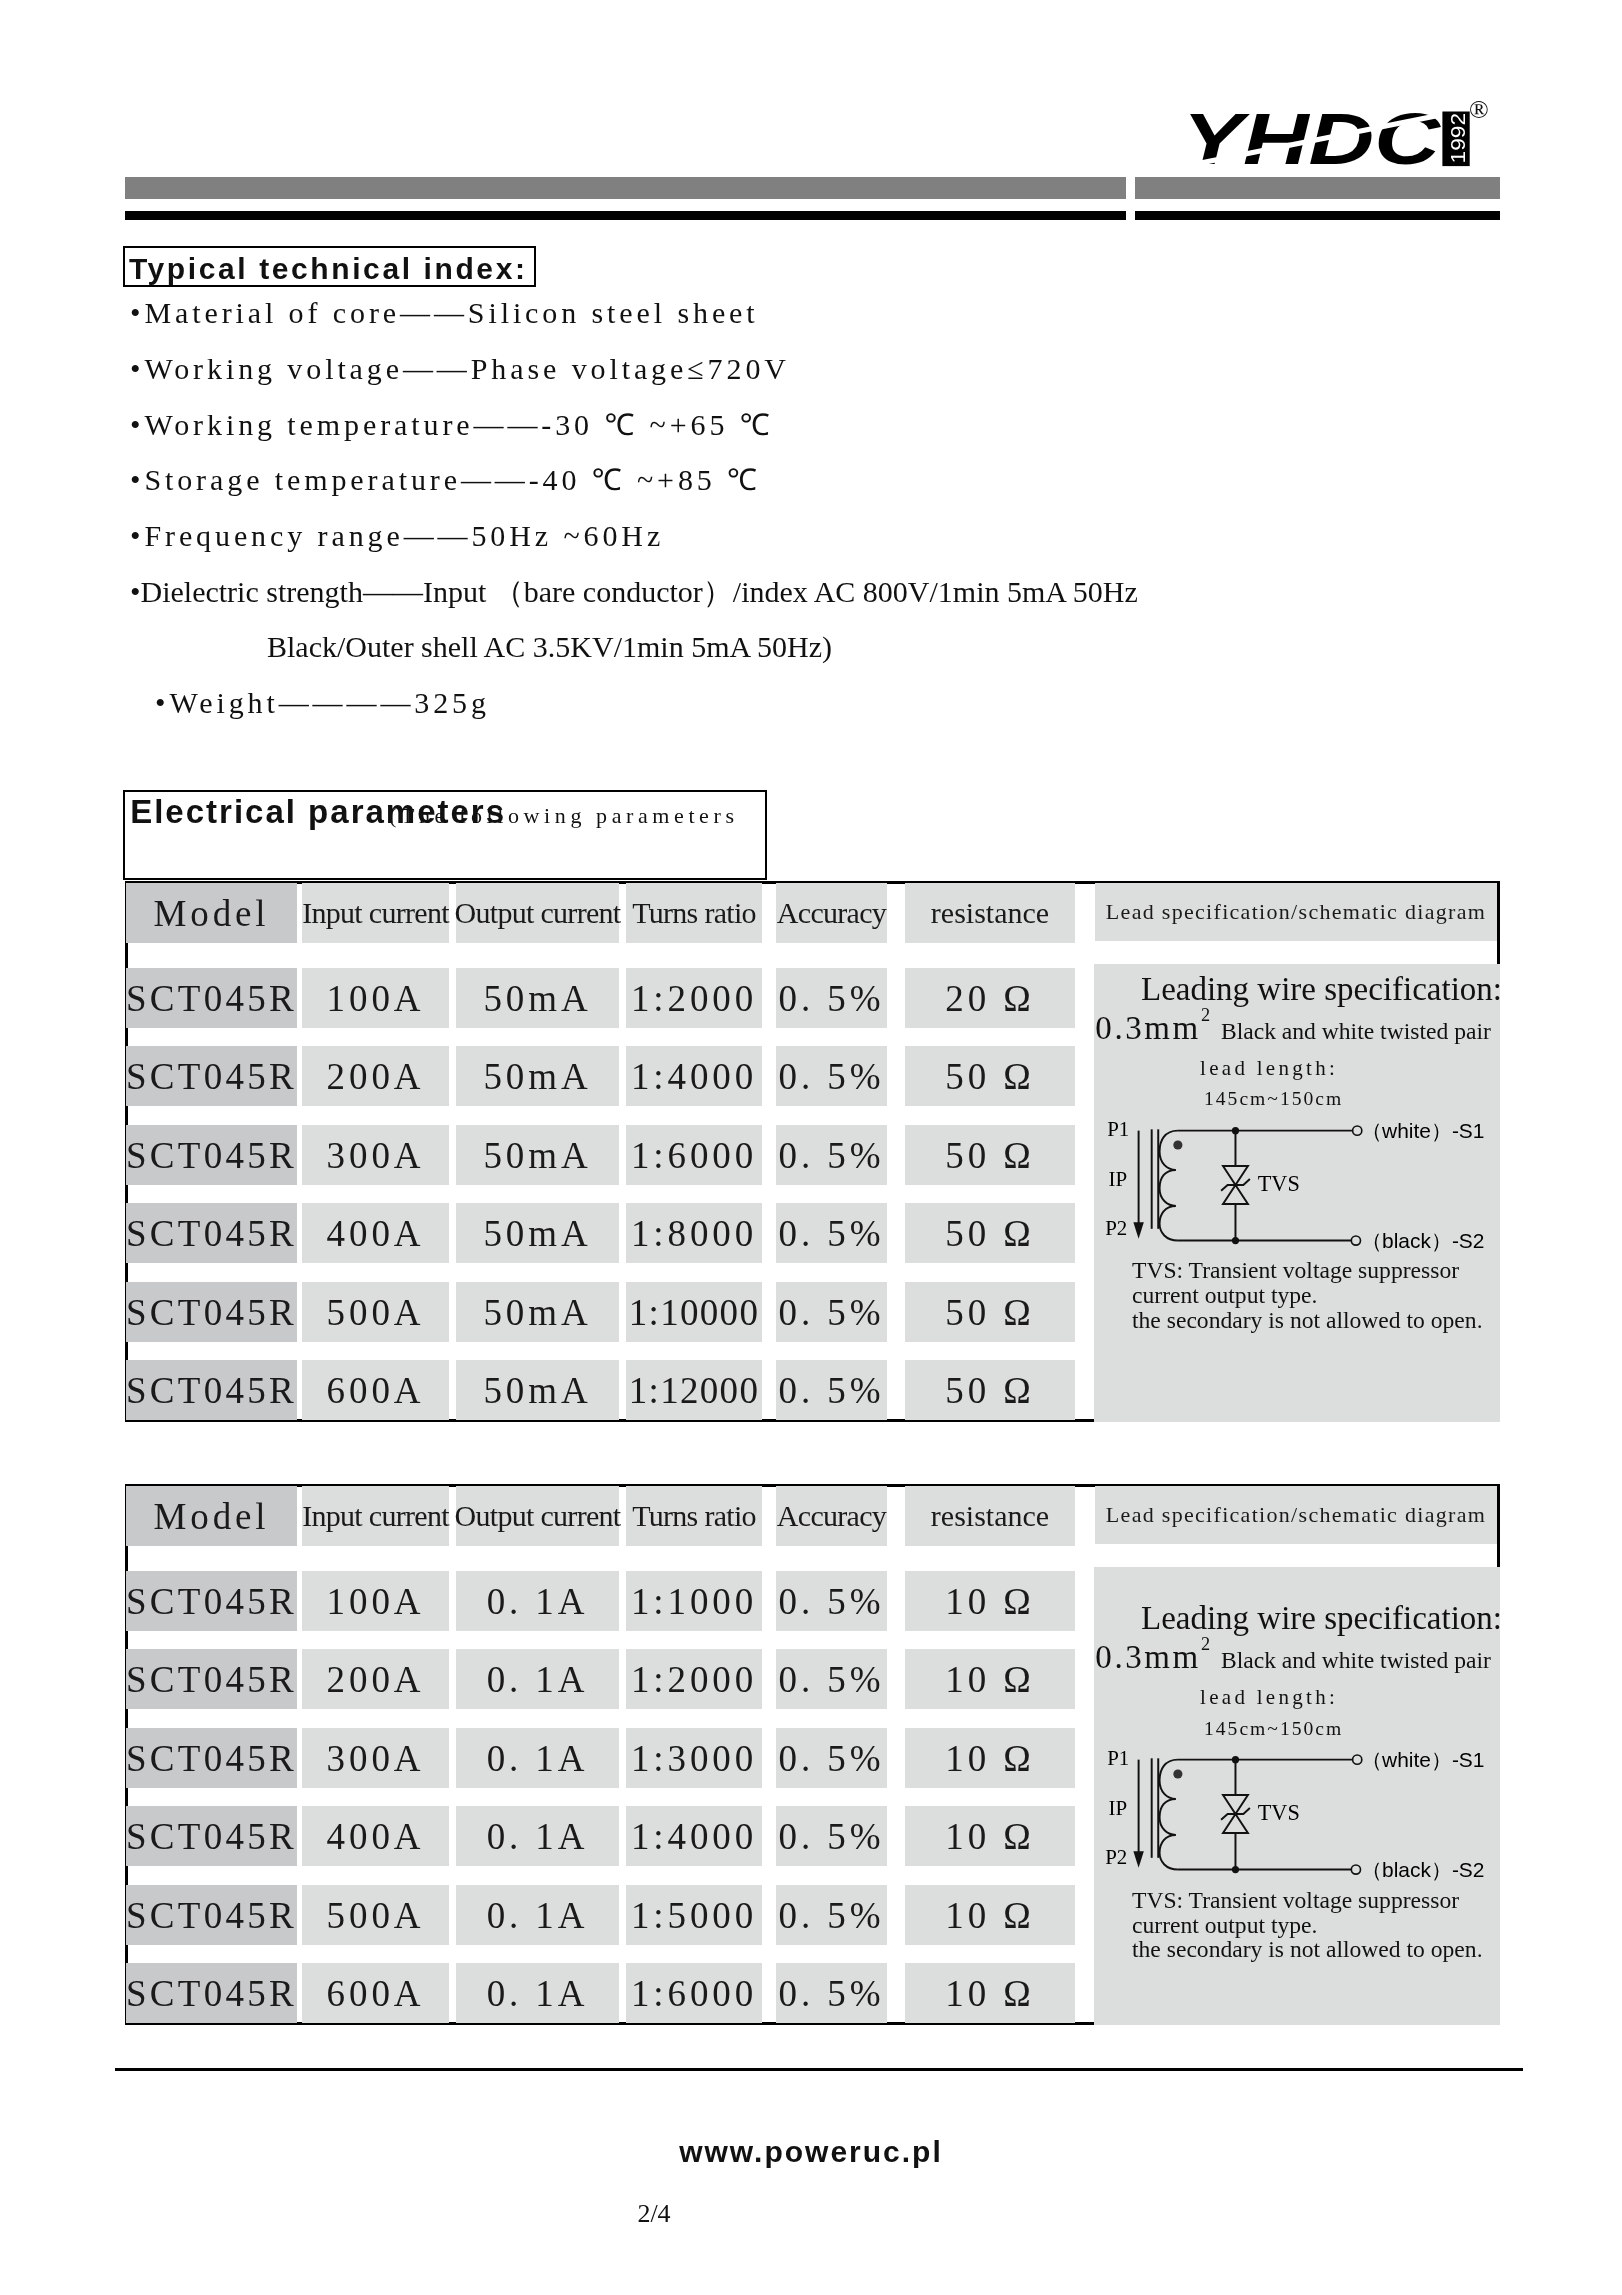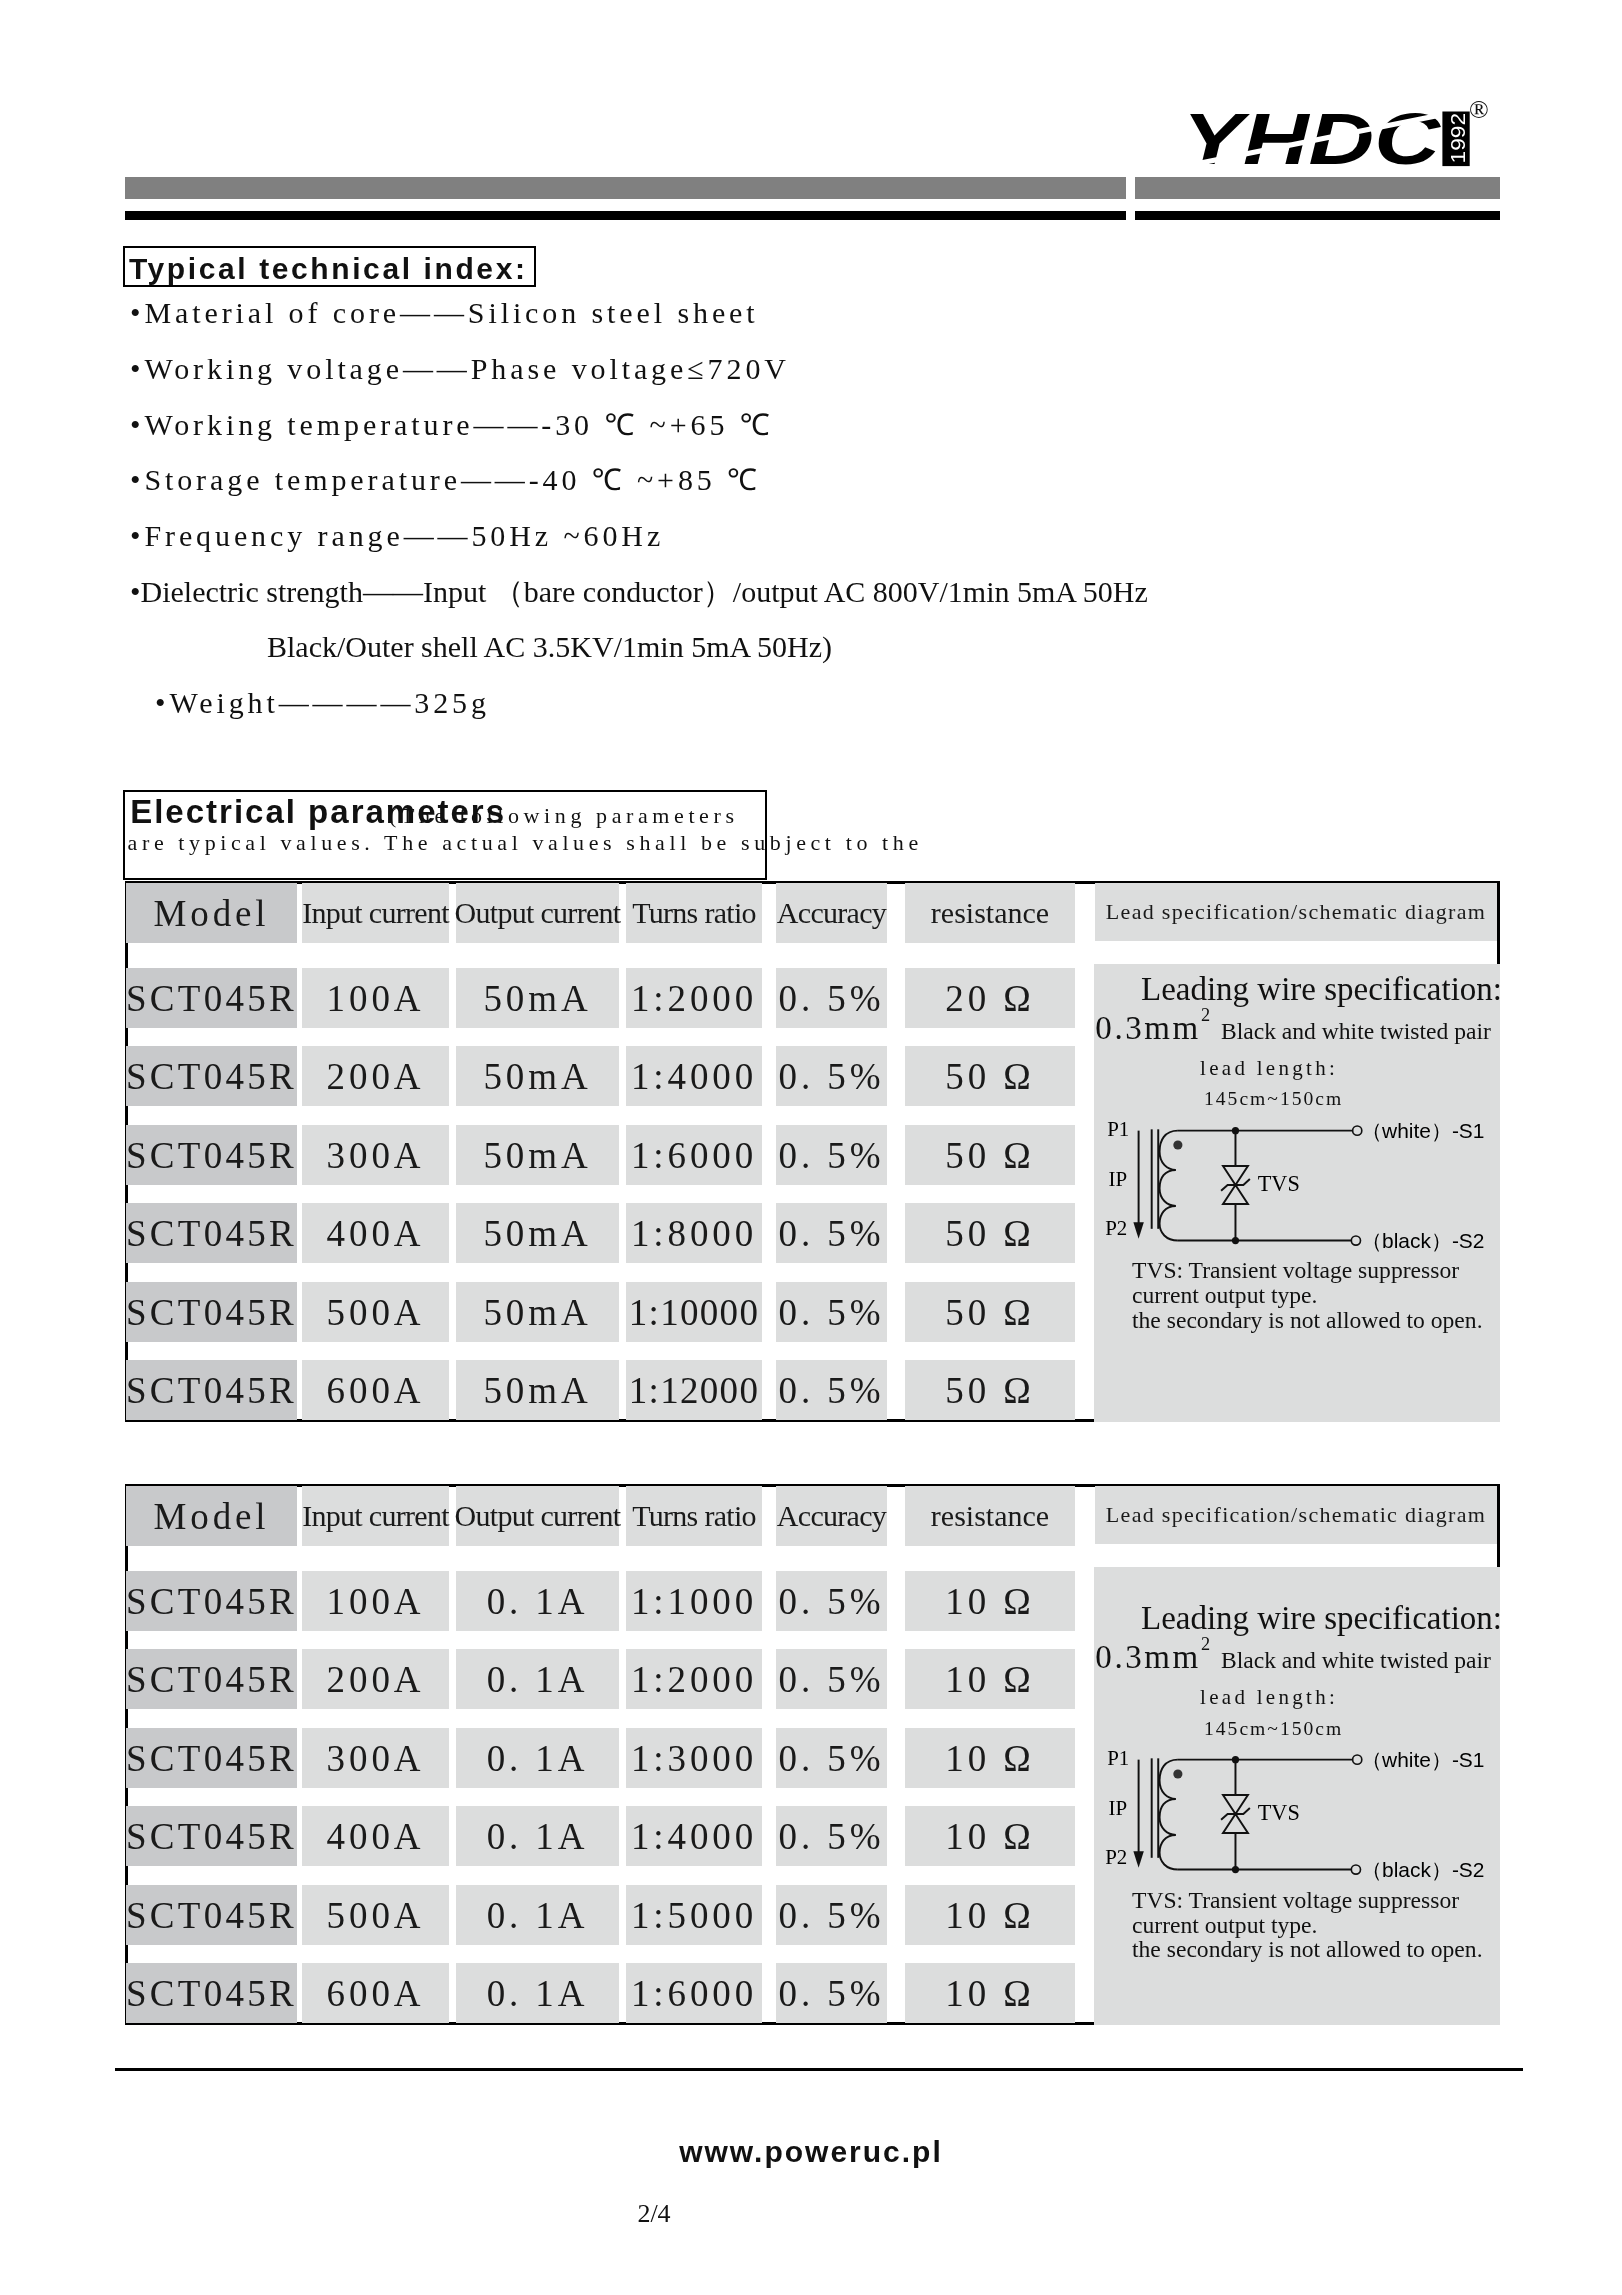--- a/index.html
+++ b/index.html
@@ -71,28 +71,27 @@
 <div class="abs bar-gray-r"></div>
 <div class="abs bar-black-l"></div>
 <div class="abs bar-black-r"></div>
 
 <div class="abs section-box">Typical technical index:</div>
 <div class="abs spec-line" style="top:294px;">•Material of core——Silicon steel sheet</div>
 <div class="abs spec-line" style="top:350px;">•Working voltage——Phase voltage≤720V</div>
 <div class="abs spec-line" style="top:406px;">•Working temperature——-30 ℃ ~+65 ℃</div>
 <div class="abs spec-line" style="top:461px;">•Storage temperature——-40 ℃ ~+85 ℃</div>
 <div class="abs spec-line" style="top:517px;">•Frequency range——50Hz ~60Hz</div>
-<div class="abs spec-line tight" style="top:573px;">•Dielectric strength——Input （bare conductor）/output AC 800V/1min 5mA  50Hz</div>
+<div class="abs spec-line tight" style="top:573px;">•Dielectric strength——Input （bare conductor）/index AC 800V/1min 5mA  50Hz</div>
 <div class="abs spec-line indent" style="top:628px;">Black/Outer shell AC 3.5KV/1min 5mA  50Hz)</div>
 <div class="abs spec-line" style="top:684px;margin-left:25px;">•Weight————325g</div>
 
 <div class="abs elec-box">
   <div class="abs elec-title">Electrical parameters</div>
   <div class="abs elec-note1">(The following parameters</div>
-  <div class="abs elec-note2">are typical values. The actual values shall be subject to the</div>
 </div>
 
 <div class="abs ptable" id="table1" style="top:881px;height:541px;">
     <div class="cell hdr model model-h" style="left: -2px; top: -0.7px; width: 171px; height: 60px;">Model</div>
     <div class="cell hdr  narrow" style="left: 174px; top: -0.7px; width: 147px; height: 60px;">Input current</div>
     <div class="cell hdr  narrow" style="left: 328px; top: -0.7px; width: 163px; height: 60px;">Output current</div>
     <div class="cell hdr  narrow" style="left: 498px; top: -0.7px; width: 136px; height: 60px;">Turns ratio</div>
     <div class="cell hdr  narrow" style="left: 648px; top: -0.7px; width: 111px; height: 60px;">Accuracy</div>
     <div class="cell hdr  " style="left: 777px; top: -0.7px; width: 170px; height: 60px;">resistance</div>
     <div class="cell hdr lead-h" style="left: 967px; top: -0.7px; width: 402px; height: 58px;">Lead specification/schematic diagram</div>

